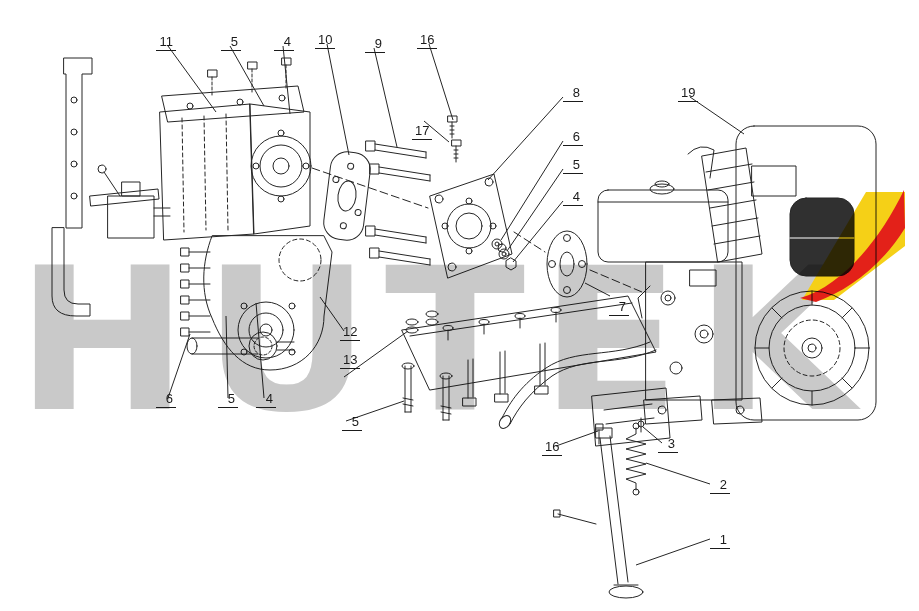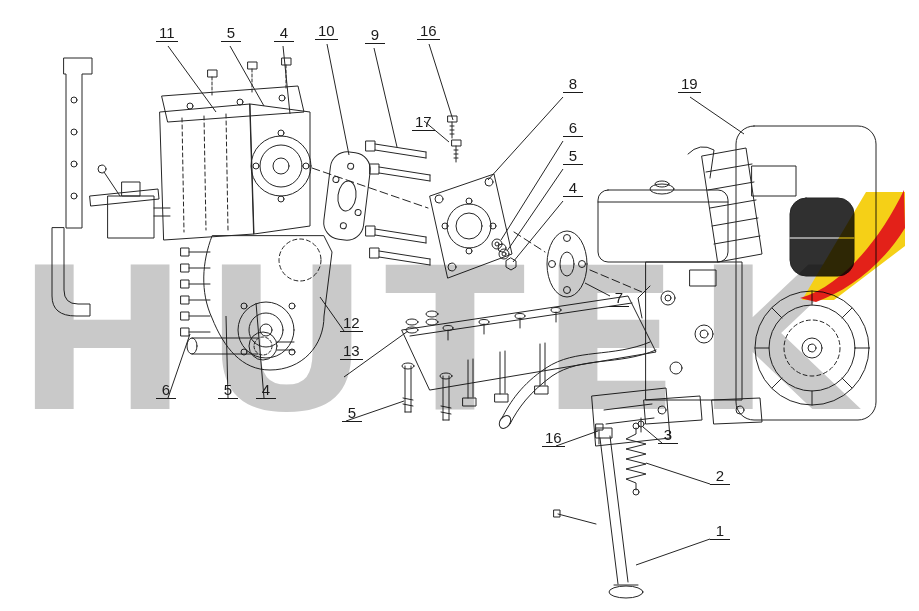--- a/index.html
+++ b/index.html
@@ -16,23 +16,23 @@
     position:absolute;left:16px;top:242px;
     font-family:"DejaVu Sans", sans-serif;
     font-weight:bold;font-size:198px;line-height:1;
     letter-spacing:14px;color:#c9c9c9;
     transform:scaleX(1.04);transform-origin:left center;
     user-select:none;white-space:nowrap;
   }
   .logo-swoosh{position:absolute;left:0;top:0;}
   .callouts{position:absolute;left:0;top:0;width:919px;height:611px;z-index:3;pointer-events:none;}
   .callout{
-    position:absolute;display:inline-block;min-width:14px;text-align:center;
-    font-size:15px;color:#1b1b1b;line-height:1.15;
-    border-bottom:1.2px solid #1b1b1b;padding:0 3px 0 3px;
+    position:absolute;display:inline-block;min-width:14px;text-align:right;
+    font-size:13px;color:#1b1b1b;line-height:1.15;
+    border-bottom:1.2px solid #1b1b1b;padding:0 3px 0 3px;margin-top:11px;
   }
 </style>
 </head>
 <body>
 
 <div class="stage">
 
   <svg class="line-art" width="919" height="611" viewBox="0 0 919 611">
     <g stroke="#262626" fill="none" stroke-width="1" stroke-linecap="round" stroke-linejoin="round">
 

